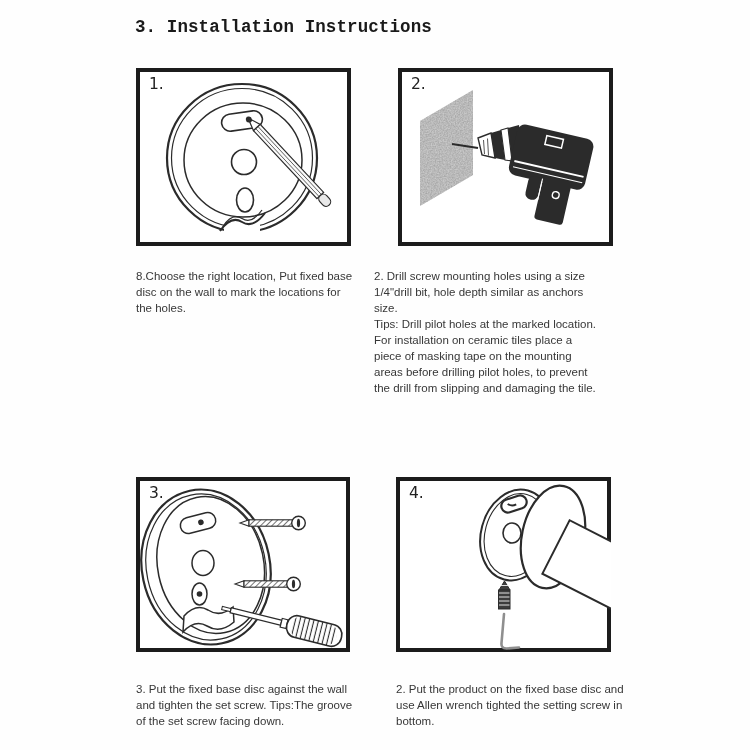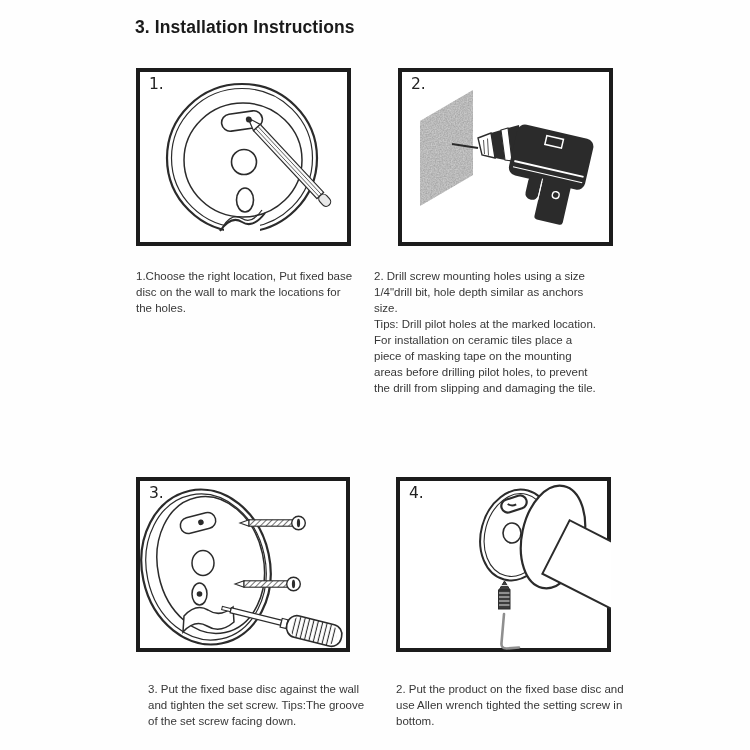--- a/index.html
+++ b/index.html
@@ -1,32 +1,32 @@
 <!DOCTYPE html>
 <html><head>
 <meta charset="utf-8">
 <style>
   html,body{margin:0;padding:0;background:#ffffff;}
   .page{position:relative;width:750px;height:750px;background:#fefefe;overflow:hidden;
         font-family:"Liberation Sans",sans-serif;color:#2b2b2b;}
   .title{position:absolute;left:135px;top:17px;margin:0;font-size:17.5px;font-weight:700;
-         color:#1a1a1a;letter-spacing:.1px;font-family:Liberation Sans, sans-serif;}
+         color:#1a1a1a;letter-spacing:.1px;font-family:Liberation Mono, monospace;}
   .panel{position:absolute;background:#ffffff;}
   .panel svg{position:absolute;left:0;top:0;display:block;}
   .panel-1{left:136px;top:68px;width:215px;height:178px;}
   .panel-2{left:398px;top:68px;width:215px;height:178px;}
   .panel-3{left:136px;top:477px;width:214px;height:175px;}
   .panel-4{left:396px;top:477px;width:215px;height:175px;}
   .num{position:absolute;left:13px;top:7px;font-size:15.5px;font-weight:500;
        font-family:"DejaVu Sans",sans-serif;color:#222;z-index:2;}
   .caption{position:absolute;width:270px;font-size:11.5px;line-height:16px;color:#373737;
            white-space:pre-line;}
   .cap-1{left:136px;top:268px;}
   .cap-2{left:374px;top:268px;}
-  .cap-3{left:136px;top:681px;margin-left:12px;}
+  .cap-3{left:136px;top:681px;}
   .cap-4{left:396px;top:681px;}
 </style>
 </head>
 <body>
 
 <div class="page">
 
   <svg width="0" height="0" style="position:absolute" aria-hidden="true">
     <defs>
       <pattern id="hatchP" width="4" height="4" patternUnits="userSpaceOnUse" patternTransform="rotate(45)">
@@ -179,21 +179,21 @@
           <line x1="103" y1="116" x2="113.5" y2="116"></line>
           <line x1="103" y1="120" x2="113.5" y2="120"></line>
           <line x1="103" y1="124" x2="113.5" y2="124"></line>
           <line x1="103" y1="128" x2="113.5" y2="128"></line>
         </g>
       </g>
       <path d="M 108,137 L 105.5,166 Q 105,171.5 110.5,171.5 L 123,170.5" fill="none" stroke="#8f8f8f" stroke-width="2.6" stroke-linecap="round" stroke-linejoin="round"></path>
     </svg>
   </section>
 
-  <div class="caption cap-1">1.Choose the right location, Put fixed base
+  <div class="caption cap-1">8.Choose the right location, Put fixed base
 disc on the wall to mark the locations for
 the holes.</div>
   <div class="caption cap-2">2. Drill screw mounting holes using a size
 1/4"drill bit, hole depth similar as anchors
 size.
 Tips: Drill pilot holes at the marked location.
 For installation on ceramic tiles place a
 piece of masking tape on the mounting
 areas before drilling pilot holes, to prevent
 the drill from slipping and damaging the tile.</div>

